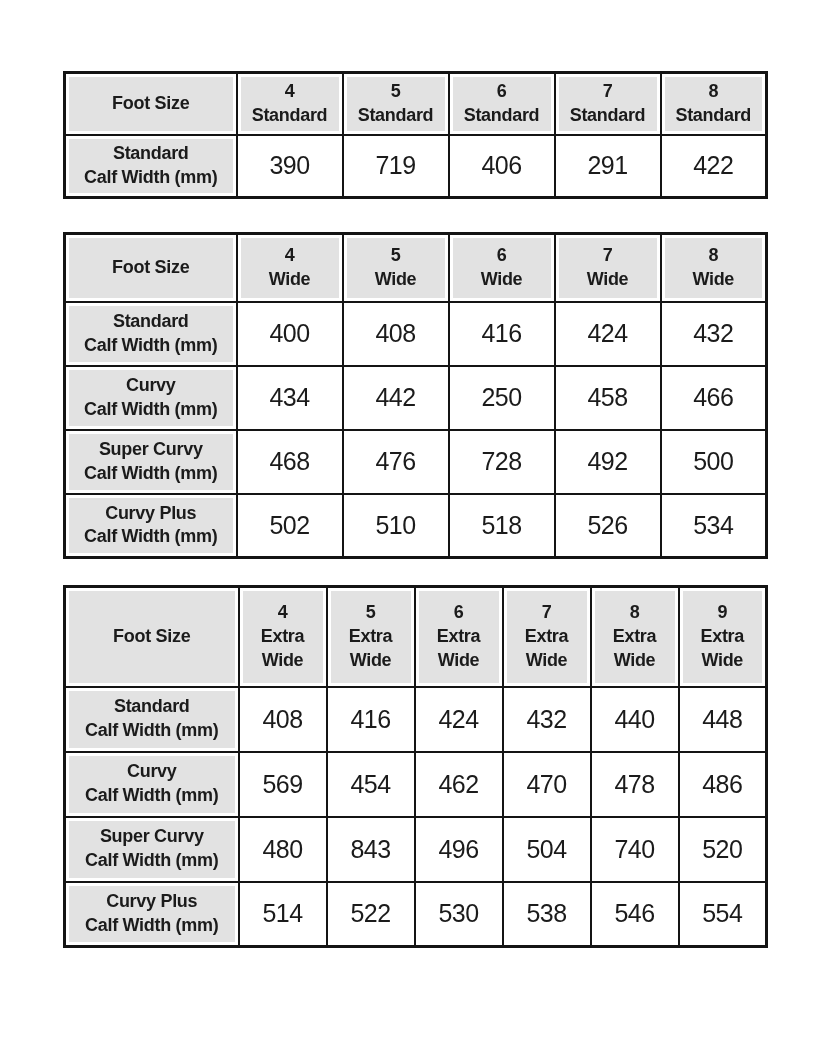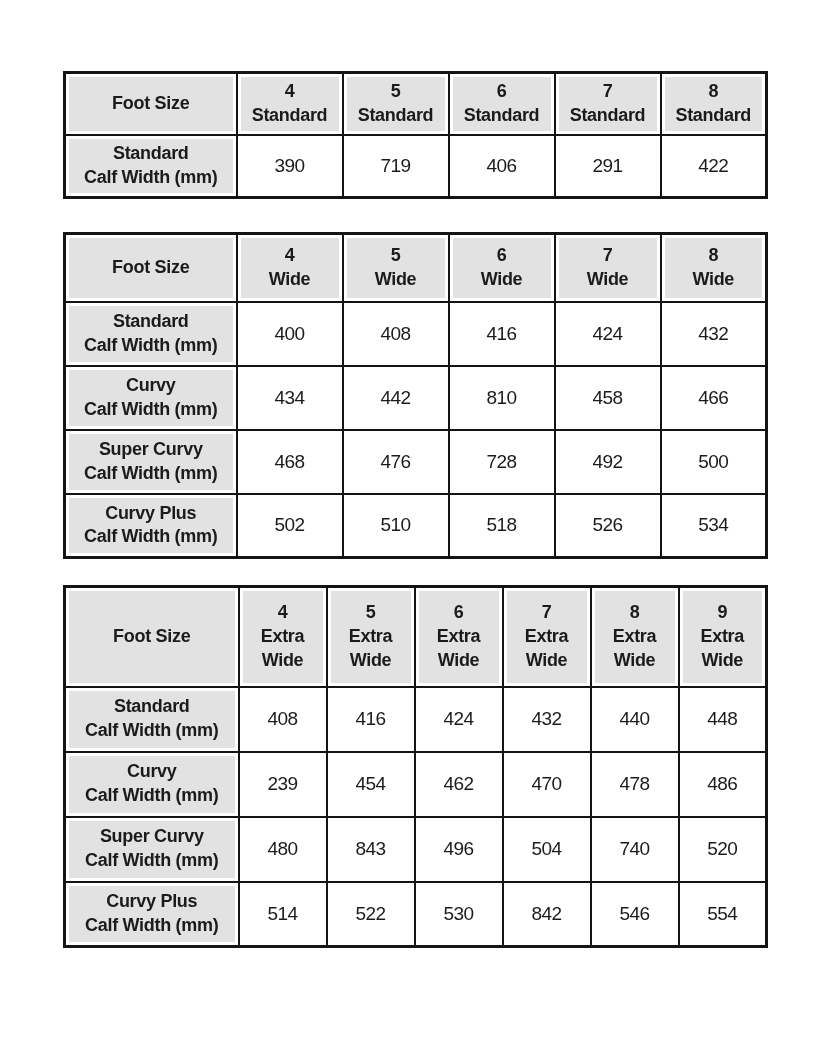--- a/index.html
+++ b/index.html
@@ -37,21 +37,21 @@
     font-size: 18px;
     line-height: 1.32;
     letter-spacing: -0.3px;
   }
   .corner-label {
     font-weight: 700;
     font-size: 18px;
     letter-spacing: -0.3px;
   }
   td.value {
-    font-size: 19px;
+    font-size: 25px;
     font-weight: 400;
     letter-spacing: -0.5px;
     background: #ffffff;
   }
 </style>
 </head>
 <body>
 
 <div class="page">
   <section id="tables-root">
@@ -153,21 +153,21 @@
             <td class="value">424</td>
             <td class="value">432</td>
           </tr>
           <tr style="height: 64px;">
             <th class="shaded">
               <div class="hdr-line">Curvy</div>
               <div class="hdr-line">Calf Width (mm)</div>
             </th>
             <td class="value">434</td>
             <td class="value">442</td>
-            <td class="value">810</td>
+            <td class="value">250</td>
             <td class="value">458</td>
             <td class="value">466</td>
           </tr>
           <tr style="height: 64px;">
             <th class="shaded">
               <div class="hdr-line">Super Curvy</div>
               <div class="hdr-line">Calf Width (mm)</div>
             </th>
             <td class="value">468</td>
             <td class="value">476</td>
@@ -246,21 +246,21 @@
             <td class="value">424</td>
             <td class="value">432</td>
             <td class="value">440</td>
             <td class="value">448</td>
           </tr>
           <tr style="height: 65px;">
             <th class="shaded">
               <div class="hdr-line">Curvy</div>
               <div class="hdr-line">Calf Width (mm)</div>
             </th>
-            <td class="value">239</td>
+            <td class="value">569</td>
             <td class="value">454</td>
             <td class="value">462</td>
             <td class="value">470</td>
             <td class="value">478</td>
             <td class="value">486</td>
           </tr>
           <tr style="height: 65px;">
             <th class="shaded">
               <div class="hdr-line">Super Curvy</div>
               <div class="hdr-line">Calf Width (mm)</div>
@@ -273,20 +273,20 @@
             <td class="value">520</td>
           </tr>
           <tr style="height: 65px;">
             <th class="shaded">
               <div class="hdr-line">Curvy Plus</div>
               <div class="hdr-line">Calf Width (mm)</div>
             </th>
             <td class="value">514</td>
             <td class="value">522</td>
             <td class="value">530</td>
-            <td class="value">842</td>
+            <td class="value">538</td>
             <td class="value">546</td>
             <td class="value">554</td>
           </tr>
         </tbody>
       </table>
     </section>
 </div>
 
 </body></html>

